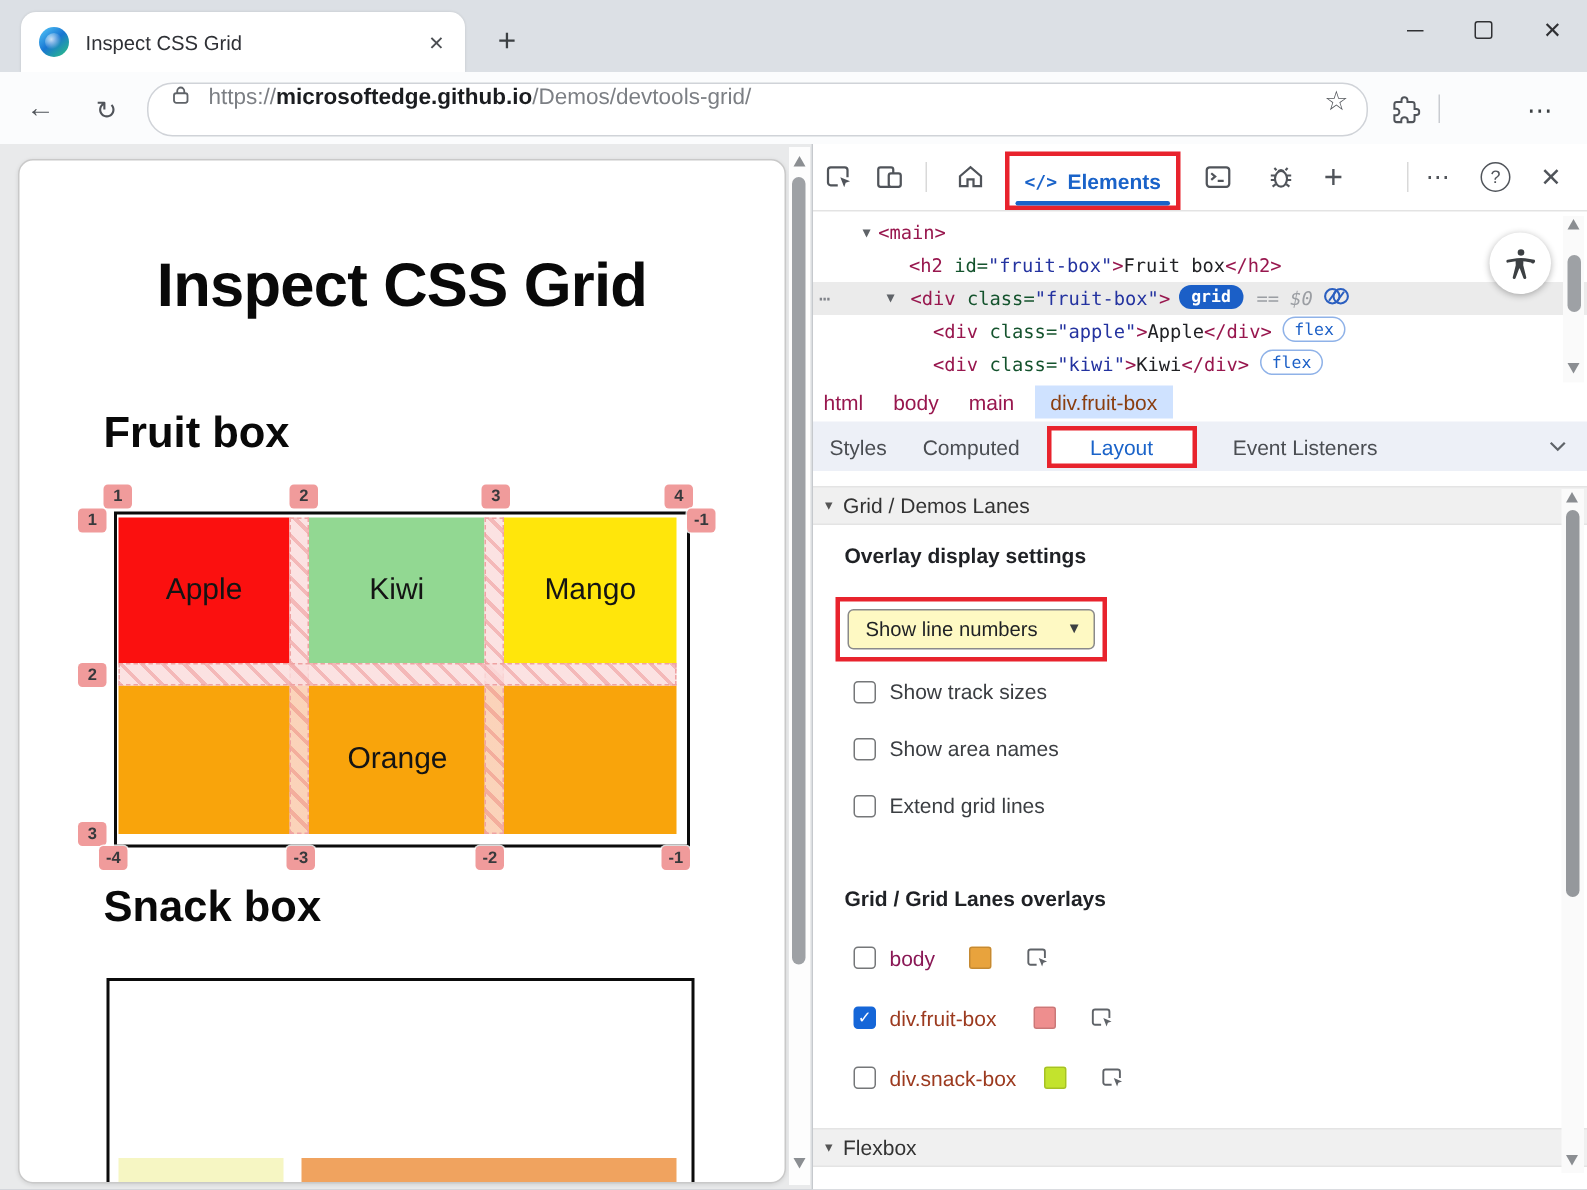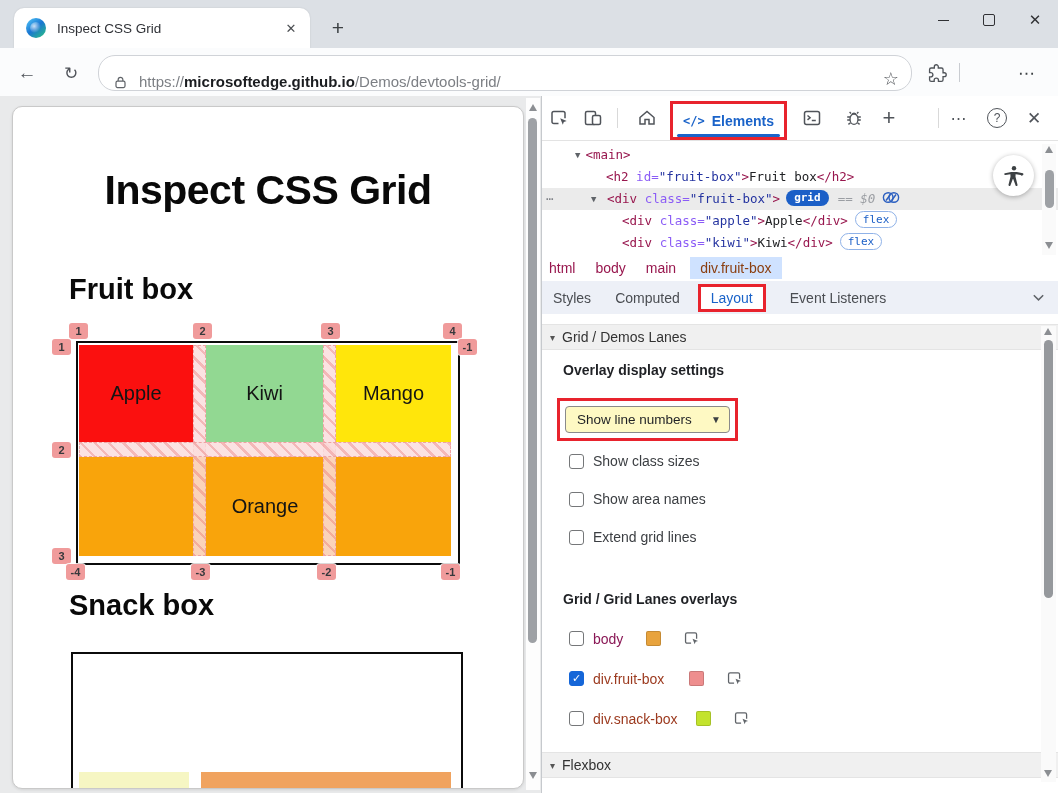--- a/index.html
+++ b/index.html
@@ -17,21 +17,21 @@
   .wc{position:absolute;right:0;top:0;height:48px;display:flex;align-items:flex-start;}
   .wc-btn{width:46px;height:40px;display:flex;align-items:center;justify-content:center;color:#303134;font-size:15px;}
   .glyph-min{display:block;width:11px;height:0;border-top:1.6px solid #303134;}
   .glyph-max{display:block;width:10px;height:10px;border:1.6px solid #303134;border-radius:2px;}
 
   
   .toolbar{position:absolute;left:0;top:48px;width:1058px;height:48px;background:#fbfcfd;border-bottom:1px solid #d5d7da;}
   .nav-btn{position:absolute;top:12px;width:26px;height:26px;display:flex;align-items:center;justify-content:center;font-size:19px;color:#50545a;}
   .nav-back{left:14px;}
   .nav-refresh{left:58px;font-size:17px;}
-  .addressbar{position:absolute;left:98px;top:7px;width:812px;height:34px;background:#fff;border:1px solid #d0d3d8;border-radius:17px;display:flex;align-items:flex-end;}
+  .addressbar{position:absolute;left:98px;top:7px;width:812px;height:34px;background:#fff;border:1px solid #d0d3d8;border-radius:17px;display:flex;align-items:flex-start;}
   .lock-icon{margin-left:14px;display:flex;}
   .url{margin-left:11px;font-size:15px;color:#7c7f84;white-space:nowrap;flex:1;overflow:hidden;}
   .url .host{color:#1b1d20;font-weight:bold;}
   .star-btn{margin-right:12px;font-size:18px;color:#55585d;}
   .ext-btn{position:absolute;left:924px;top:12px;width:26px;height:26px;display:flex;align-items:center;justify-content:center;}
   .tb-divider{position:absolute;left:959px;top:15px;width:0;height:19px;border-left:1px solid #c9ccd1;}
   .more-btn{position:absolute;left:1012px;top:10px;width:30px;height:30px;display:flex;align-items:center;justify-content:center;font-size:17px;color:#3c4043;letter-spacing:1px;}
 
   
   .content{position:absolute;left:0;top:96px;width:1058px;height:697px;}
@@ -113,21 +113,21 @@
   .drow{position:absolute;left:0;width:516px;height:22px;line-height:22px;white-space:nowrap;}
   .r1{top:4px;padding-left:33px;}
   .r2{top:26px;padding-left:64px;}
   .r3{top:48px;padding-left:65px;background:#ebebeb;}
   .r4{top:70px;padding-left:80px;}
   .r5{top:92px;padding-left:80px;}
   .darr{color:#5f6368;font-size:9px;margin-right:5px;vertical-align:1px;}
   .r3 .darr{position:absolute;left:49px;top:0;}
   .gutter-dots{position:absolute;left:4px;top:0;color:#808389;letter-spacing:-1px;}
   .tok-tag{color:#98174e;}
-  .tok-attr{color:#8b5cf6;}
+  .tok-attr{color:#14532d;}
   .tok-val{color:#2433a0;}
   .tok-text{color:#202124;}
   .pill-grid{display:inline-block;margin-left:6px;background:#1b5fc7;color:#fff;border-radius:9px;padding:0 8px;height:16px;line-height:16px;font-size:11px;font-weight:bold;vertical-align:2px;}
   .pill-flex{display:inline-block;margin-left:7px;background:#fff;color:#1b5fc7;border:1px solid #8fb2e8;border-radius:9px;padding:0 7px;height:15px;line-height:15px;font-size:11px;vertical-align:2px;}
   .dmeta{color:#9b9ea3;font-style:italic;margin-left:9px;}
   .reveal-ic{display:inline-block;vertical-align:-2px;margin-left:7px;}
   .a11y-btn{position:absolute;left:451px;top:59px;width:41px;height:41px;border-radius:50%;background:#fff;box-shadow:0 1px 5px rgba(0,0,0,.3);display:flex;align-items:center;justify-content:center;}
   .dom-sb{left:500px;top:48px;width:14px;height:112px;background:#fafafa;}
   .dom-sb .tri-up{top:2px;}
   .dom-sb .thumb{top:26px;height:38px;left:2.5px;}
@@ -136,21 +136,21 @@
   
   .dt-crumbs{position:absolute;left:0;top:159px;width:516px;height:26px;display:flex;align-items:center;font-size:14px;background:#fff;}
   .crumb{margin-left:20px;color:#98174e;}
   .crumb:first-child{margin-left:7px;}
   .crumb-sel{margin-left:14px;background:#cfe2ff;color:#8a3e10;padding:3px 10px;}
 
   
   .dt-tabs{position:absolute;left:0;top:185px;width:516px;height:33px;background:#edf0f7;border-bottom:1px solid #d4d6da;display:flex;align-items:center;font-size:14px;color:#4a4d52;}
   .ptab{margin-left:24px;}
   .ptab:first-child{margin-left:11px;}
-  .ptab-layout{margin-left:18px;border:3px solid #e8232d;padding:3px 10px;color:#1a63c9;background:#fff;}
+  .ptab-layout{margin-left:18px;border:3px solid #e8232d;padding:3px 26px;color:#1a63c9;background:#fff;}
   .dt-tabs .chev{position:absolute;right:12px;top:9px;}
 
   
   .dt-layout{position:absolute;left:0;top:218px;width:516px;height:479px;background:#fff;font-size:14px;color:#3b3e42;}
   .secbar{position:absolute;left:0;width:516px;height:24px;background:#f0f0f0;border-top:1px solid #e4e4e4;border-bottom:1px solid #e4e4e4;display:flex;align-items:center;color:#333;}
   .secbar .sarr{margin-left:8px;margin-right:7px;font-size:10px;color:#555;}
   .bar-grid{top:10px;}
   .bar-flex{top:438px;}
   .lay-h{position:absolute;left:21px;font-weight:bold;color:#1f2125;font-size:14px;}
   .h-overlay{top:48px;}
@@ -377,21 +377,21 @@
 
         <div class="dd-redbox">
           <div class="dropdown">
             <span>Show line numbers</span>
             <span class="dd-caret">▼</span>
           </div>
         </div>
 
         <div class="cbrow cbr1">
           <span class="cb"></span>
-          <span>Show class sizes</span>
+          <span>Show track sizes</span>
         </div>
         <div class="cbrow cbr2">
           <span class="cb"></span>
           <span>Show area names</span>
         </div>
         <div class="cbrow cbr3">
           <span class="cb"></span>
           <span>Extend grid lines</span>
         </div>
 

